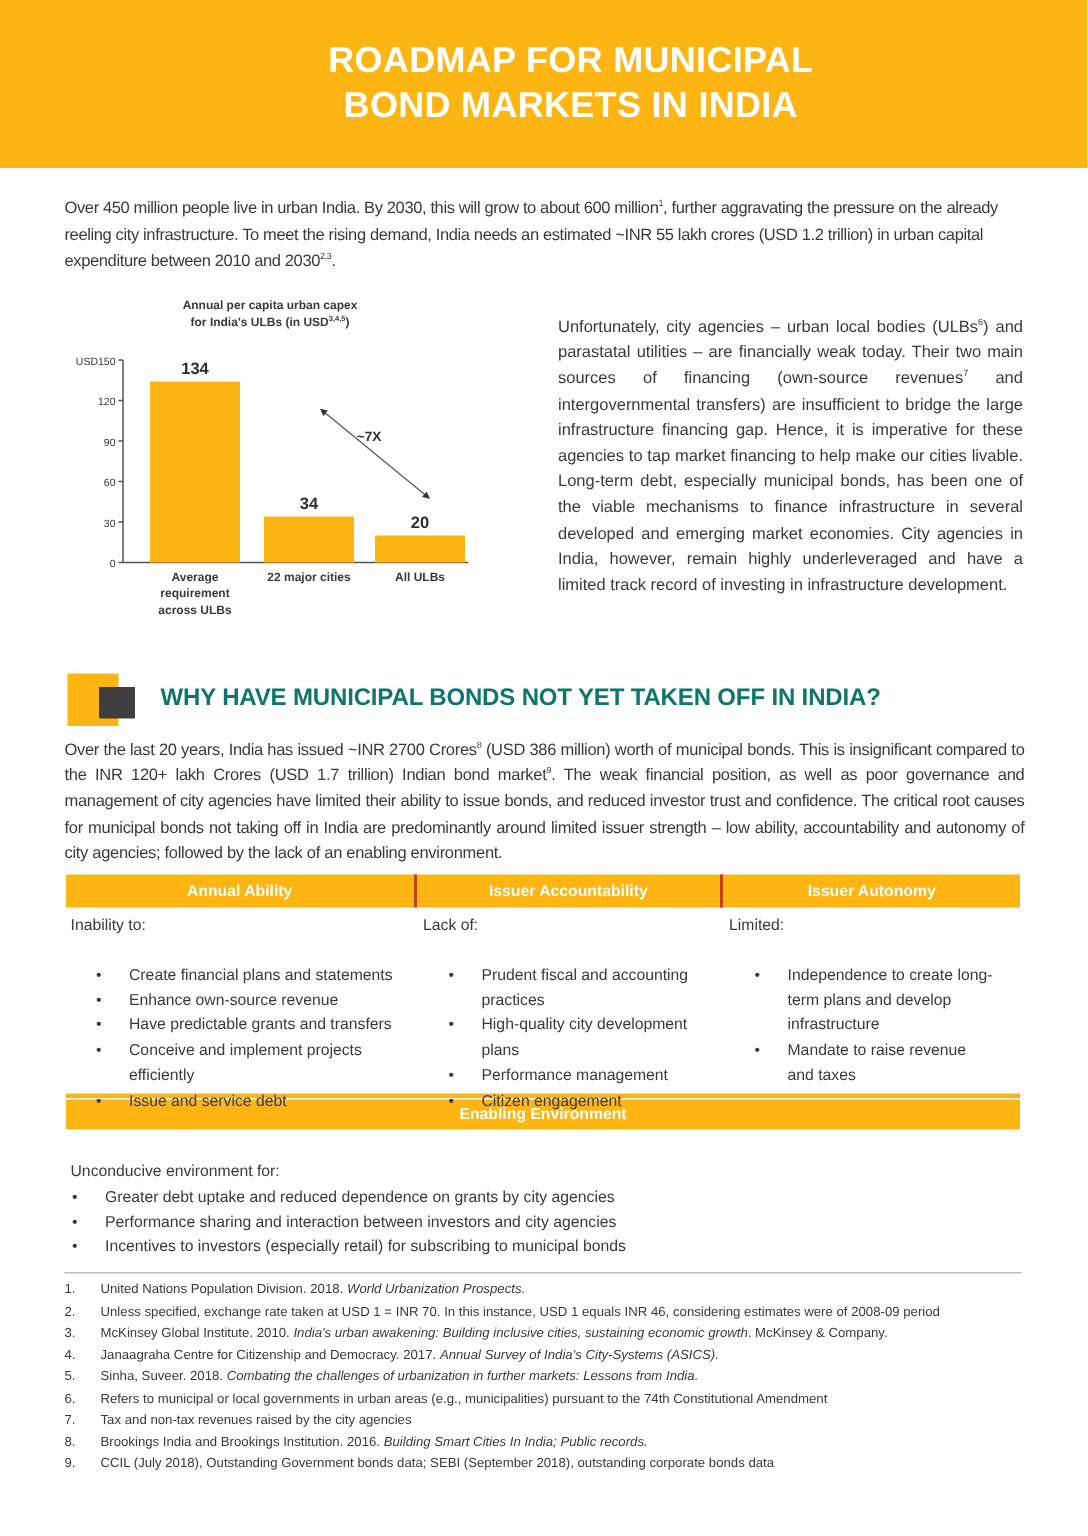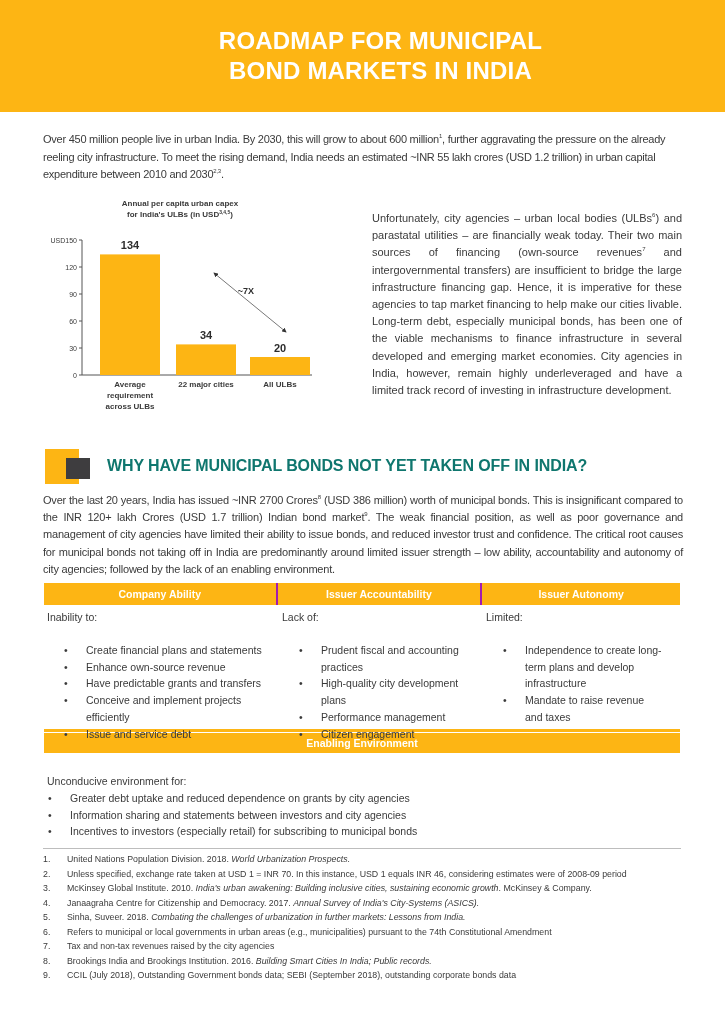--- a/index.html
+++ b/index.html
@@ -13,21 +13,21 @@
   .chart { position: absolute; left: 40px; top: 190px; width: 300px; height: 230px; }
   .right-para { position: absolute; left: 372px; top: 210px; width: 310px; font-size: 11px; line-height: 17.2px; text-align: justify; }
   .sec-icon { position: absolute; left: 45px; top: 449px; }
   .sec-icon .y { position: absolute; left: 0; top: 0; width: 34px; height: 35px; background: #fdb514; }
   .sec-icon .d { position: absolute; left: 21px; top: 9px; width: 24px; height: 21px; background: #3e3d3f; }
   .sec-title { position: absolute; left: 107px; top: 457px; font-size: 16px; font-weight: bold; color: #0f766e; letter-spacing: -0.1px; }
   .para2 { position: absolute; left: 43px; top: 492px; width: 640px; font-size: 11px; line-height: 17.2px; text-align: justify; letter-spacing: -0.2px; }
   .grid { position: absolute; left: 44px; top: 583px; width: 636px; }
   .hdr-row { display: flex; height: 22px; }
   .hdr { background: #fdb514; color: #ffffff; font-weight: bold; font-size: 10.5px; display: flex; align-items: center; justify-content: center; }
-  .hdr + .hdr { border-left: 2px solid #a21caf; }
+  .hdr + .hdr { border-left: 2px solid #c2410c; }
   .cols { display: flex; font-size: 10.5px; line-height: 16.8px; padding-top: 4px; height: 120px; }
   .col { padding-left: 3px; box-sizing: border-box; }
   .col ul { list-style: none; margin: 16px; padding: 0; }
   .col li { position: relative; padding-left: 23px; }
   .col li::before { content: "\2022"; position: absolute; left: 1px; top: 0; }
   .rule { height: 3px; background: #fdb514; }
   .env-hdr { background: #fdb514; color: #fff; font-weight: bold; font-size: 10.5px; height: 20px; display: flex; align-items: center; justify-content: center; margin-top: 1px; }
   .env { font-size: 10.5px; line-height: 16.8px; padding-top: 20px; padding-left: 3px; }
   .env ul { list-style: none; margin: 0; padding: 0; }
   .env li { position: relative; padding-left: 23px; }
@@ -100,21 +100,21 @@
 <div class="sec-icon">
   <div class="y"></div>
   <div class="d"></div>
 </div>
 <div class="sec-title">WHY HAVE MUNICIPAL BONDS NOT YET TAKEN OFF IN INDIA?</div>
 
 <p class="para2" style="margin:0"><span>Over the last 20 years, India has issued ~INR 2700 Crores</span><sup>8</sup><span> (USD 386 million) worth of municipal bonds. This is insignificant compared to the INR 120+ lakh Crores (USD 1.7 trillion) Indian bond market</span><sup>9</sup><span>. The weak financial position, as well as poor governance and management of city agencies have limited their ability to issue bonds, and reduced investor trust and confidence. The critical root causes for municipal bonds not taking off in India are predominantly around limited issuer strength – low ability, accountability and autonomy of city agencies; followed by the lack of an enabling environment.</span></p>
 
 <div class="grid">
   <div class="hdr-row">
-    <div class="hdr" style="width:233px">Company Ability</div>
+    <div class="hdr" style="width:233px">Annual Ability</div>
     <div class="hdr" style="width:204px">Issuer Accountability</div>
     <div class="hdr" style="width:199px">Issuer Autonomy</div>
   </div>
   <div class="cols">
     <div class="col" style="width:235px">
       <div>Inability to:</div>
       <ul>
         <li>Create financial plans and statements</li>
         <li>Enhance own-source revenue</li>
         <li>Have predictable grants and transfers</li>
@@ -138,21 +138,21 @@
         <li>Mandate to raise revenue and taxes</li>
       </ul>
     </div>
   </div>
   <div class="rule"></div>
   <div class="env-hdr">Enabling Environment</div>
   <div class="env">
     <div>Unconducive environment for:</div>
     <ul>
       <li>Greater debt uptake and reduced dependence on grants by city agencies</li>
-      <li>Information sharing and statements between investors and city agencies</li>
+      <li>Performance sharing and interaction between investors and city agencies</li>
       <li>Incentives to investors (especially retail) for subscribing to municipal bonds</li>
     </ul>
   </div>
 </div>
 
 <div class="fn-rule"></div>
 <ol class="footnotes" id="footnotes">
     <li>
       <span class="n">1.</span>
       <span>United Nations Population Division. 2018. <i>World Urbanization Prospects.</i></span>

